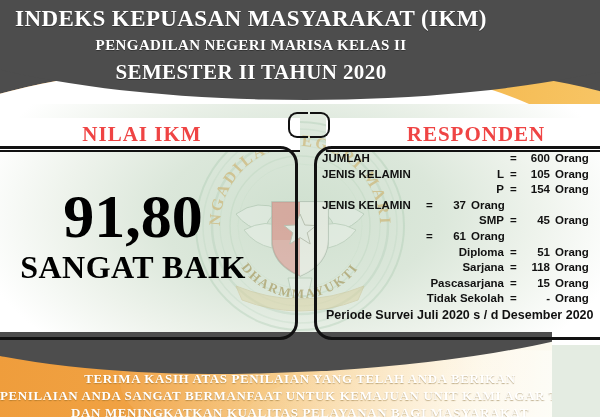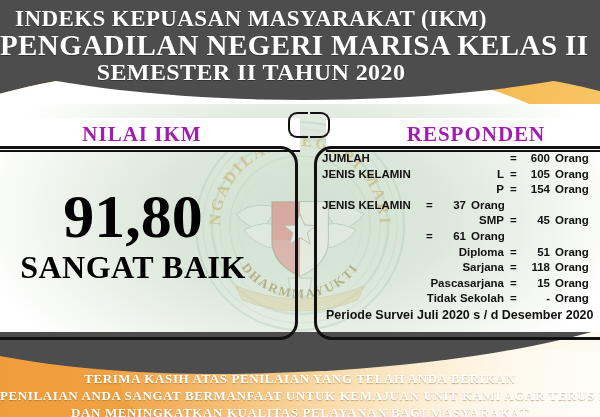--- a/index.html
+++ b/index.html
@@ -55,33 +55,33 @@
   .title-wrap{
     position:absolute;left:0;top:6px;width:502px;
     text-align:center;z-index:6;
     color:#ffffff;
     font-family:"Liberation Serif", serif;
     font-weight:bold;
     letter-spacing:.4px;
     text-shadow:0 1px 0 rgba(0,0,0,.35);
   }
   .t1{font-size:23px;line-height:26px;white-space:nowrap;}
-  .t2{font-size:29px;line-height:27px;white-space:nowrap;}
-  .t3{font-size:24px;line-height:26px;white-space:nowrap;}
+  .t2{font-size:15px;line-height:27px;white-space:nowrap;}
+  .t3{font-size:21px;line-height:26px;white-space:nowrap;}
 
   
   .hdr-bar{
     position:absolute;height:32px;background:#ffffff;
     border-bottom:2px solid #111;
     display:flex;align-items:center;justify-content:center;
     z-index:5;
   }
   .hdr-bar span{
     font-family:"Liberation Serif", serif;
-    font-weight:bold;font-size:21px;color:#a21caf;
+    font-weight:bold;font-size:21px;color:#ef4444;
     letter-spacing:1px;white-space:nowrap;
   }
   #bar-left{left:-16px;top:118px;width:316px;}
   #bar-right{left:326px;top:118px;width:300px;}
 
   
   .notch{
     position:absolute;z-index:7;top:112px;width:18px;height:22px;
     border:2px solid #111;border-right:none;border-radius:9px 0 0 9px;
     background:transparent;
@@ -127,21 +127,21 @@
   .r-val{width:28px;flex:0 0 28px;text-align:right;}
   .r-unit{padding-left:5px;}
 
   .period{
     position:absolute;left:326px;top:308px;width:300px;z-index:6;
     font-weight:bold;font-size:12.5px;color:#111;white-space:nowrap;
   }
 
   
   .footer{
-    position:absolute;left:0;top:332px;width:600px;height:85px;
+    position:absolute;left:0;top:332px;width:552px;height:85px;
     overflow:hidden;
     background:linear-gradient(95deg,#ef9d3c 0%,#f0a243 26%,#f3b85d 50%,#f7d08c 70%,#fbe9bf 86%,#f7f3d8 100%);
   }
   .f-dark{
     position:absolute;left:-160px;top:-118px;width:880px;height:160px;
     border-radius:0 0 58% 42%/0 0 78% 64%;
     background:#4d4d4d;
   }
   .f-sheen{
     position:absolute;left:120px;top:-40px;width:620px;height:180px;

